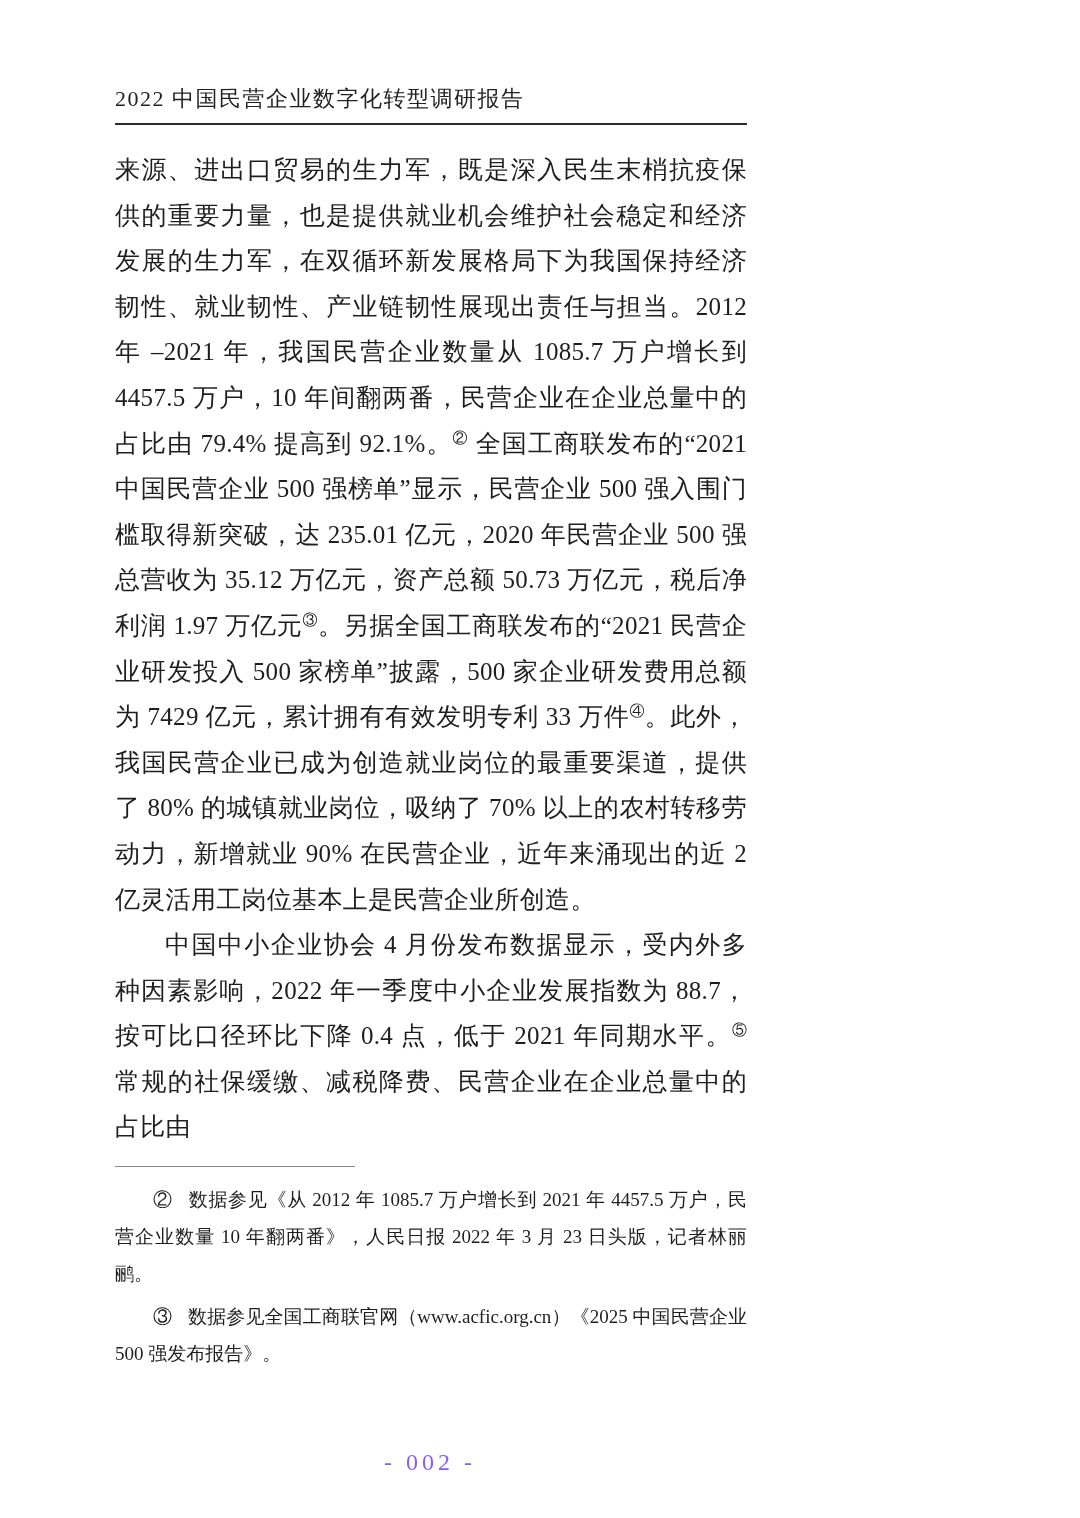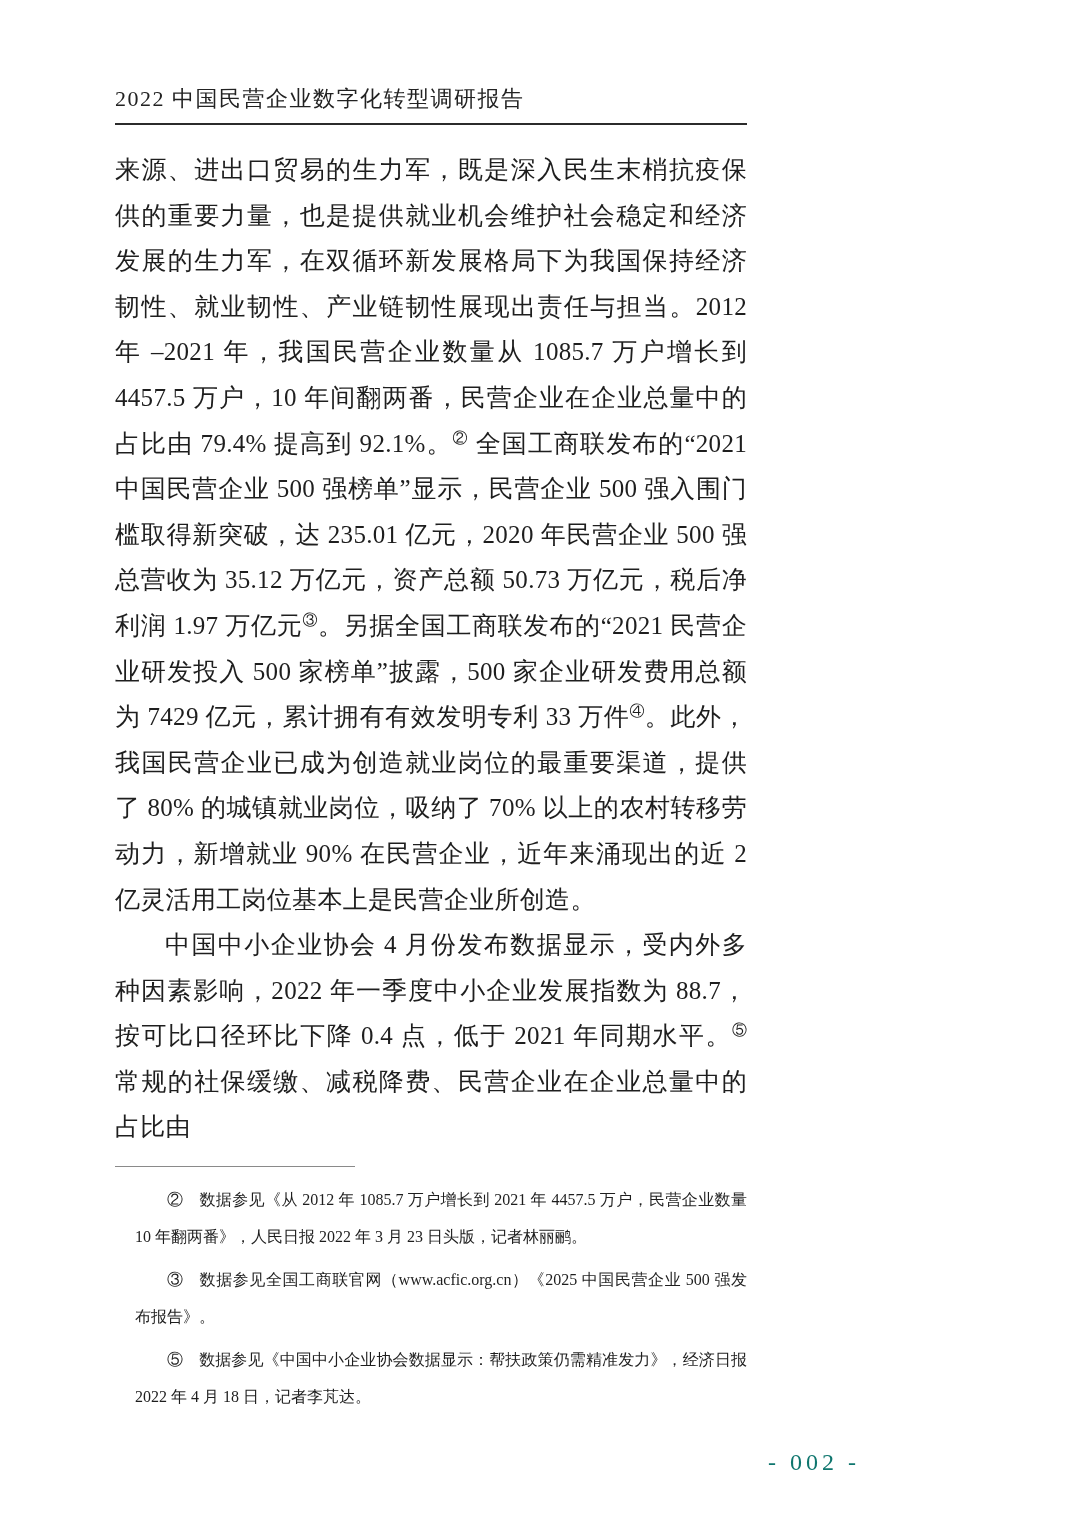--- a/index.html
+++ b/index.html
@@ -41,38 +41,37 @@
     line-height: 0;
     letter-spacing: 0;
   }
   .footnotes { margin-top: 16px; }
   .fn-rule {
     width: 240px;
     border-top: 1.5px solid #8a8a8a;
     margin-bottom: 14px;
   }
   .footnote {
-    font-size: 16px;
+    font-size: 19px;
     line-height: 37px;
     text-align: justify;
     text-indent: 2em;
     color: var(--ink);
     margin-bottom: 6px;
-    margin-left: 20px;
   }
   .fn-marker { margin-right: 16px; }
   .page-footer {
     position: absolute;
     left: 0;
     right: 0;
     bottom: 42px;
-    text-align: right;
+    text-align: center;
     font-size: 24px;
     letter-spacing: 4px;
-    color: #0f766e;
+    color: #8b5cf6;
   }
 </style>
 </head>
 <body>
 
 <div class="page">
 
   <header class="running-header">
     <div class="header-title">2022 中国民营企业数字化转型调研报告</div>
   </header>
@@ -80,21 +79,20 @@
   <main class="body-text" id="body-container">
       <p class="body-para"><span>来源、进出口贸易的生力军，既是深入民生末梢抗疫保供的重要力量，也是提供就业机会维护社会稳定和经济发展的生力军，在双循环新发展格局下为我国保持经济韧性、就业韧性、产业链韧性展现出责任与担当。2012 年 –2021 年，我国民营企业数量从 1085.7 万户增长到 4457.5 万户，10 年间翻两番，民营企业在企业总量中的占比由 79.4% 提高到 92.1%。</span><sup class="fn-ref">②</sup><span> 全国工商联发布的“2021 中国民营企业 500 强榜单”显示，民营企业 500 强入围门槛取得新突破，达 235.01 亿元，2020 年民营企业 500 强总营收为 35.12 万亿元，资产总额 50.73 万亿元，税后净利润 1.97 万亿元</span><sup class="fn-ref">③</sup><span>。另据全国工商联发布的“2021 民营企业研发投入 500 家榜单”披露，500 家企业研发费用总额为 7429 亿元，累计拥有有效发明专利 33 万件</span><sup class="fn-ref">④</sup><span>。此外，我国民营企业已成为创造就业岗位的最重要渠道，提供了 80% 的城镇就业岗位，吸纳了 70% 以上的农村转移劳动力，新增就业 90% 在民营企业，近年来涌现出的近 2 亿灵活用工岗位基本上是民营企业所创造。</span></p>
       <p class="body-para indent"><span>中国中小企业协会 4 月份发布数据显示，受内外多种因素影响，2022 年一季度中小企业发展指数为 88.7，按可比口径环比下降 0.4 点，低于 2021 年同期水平。</span><sup class="fn-ref">⑤</sup><span> 常规的社保缓缴、减税降费、民营企业在企业总量中的占比由</span></p>
     </main>
 
   <section class="footnotes">
     <div class="fn-rule"></div>
     <div id="footnotes-container">
         <p class="footnote"><span class="fn-marker">②</span><span>数据参见《从 2012 年 1085.7 万户增长到 2021 年 4457.5 万户，民营企业数量 10 年翻两番》，人民日报 2022 年 3 月 23 日头版，记者林丽鹂。</span></p>
         <p class="footnote"><span class="fn-marker">③</span><span>数据参见全国工商联官网（www.acfic.org.cn）《2025 中国民营企业 500 强发布报告》。</span></p>
-        <p class="footnote"><span class="fn-marker">⑤</span><span>数据参见《中国中小企业协会数据显示：帮扶政策仍需精准发力》，经济日报 2022 年 4 月 18 日，记者李芃达。</span></p>
       </div>
   </section>
 
   <footer class="page-footer">
     <span>- 002 -</span>
   </footer>
 
 </div>
 
 </body></html>

